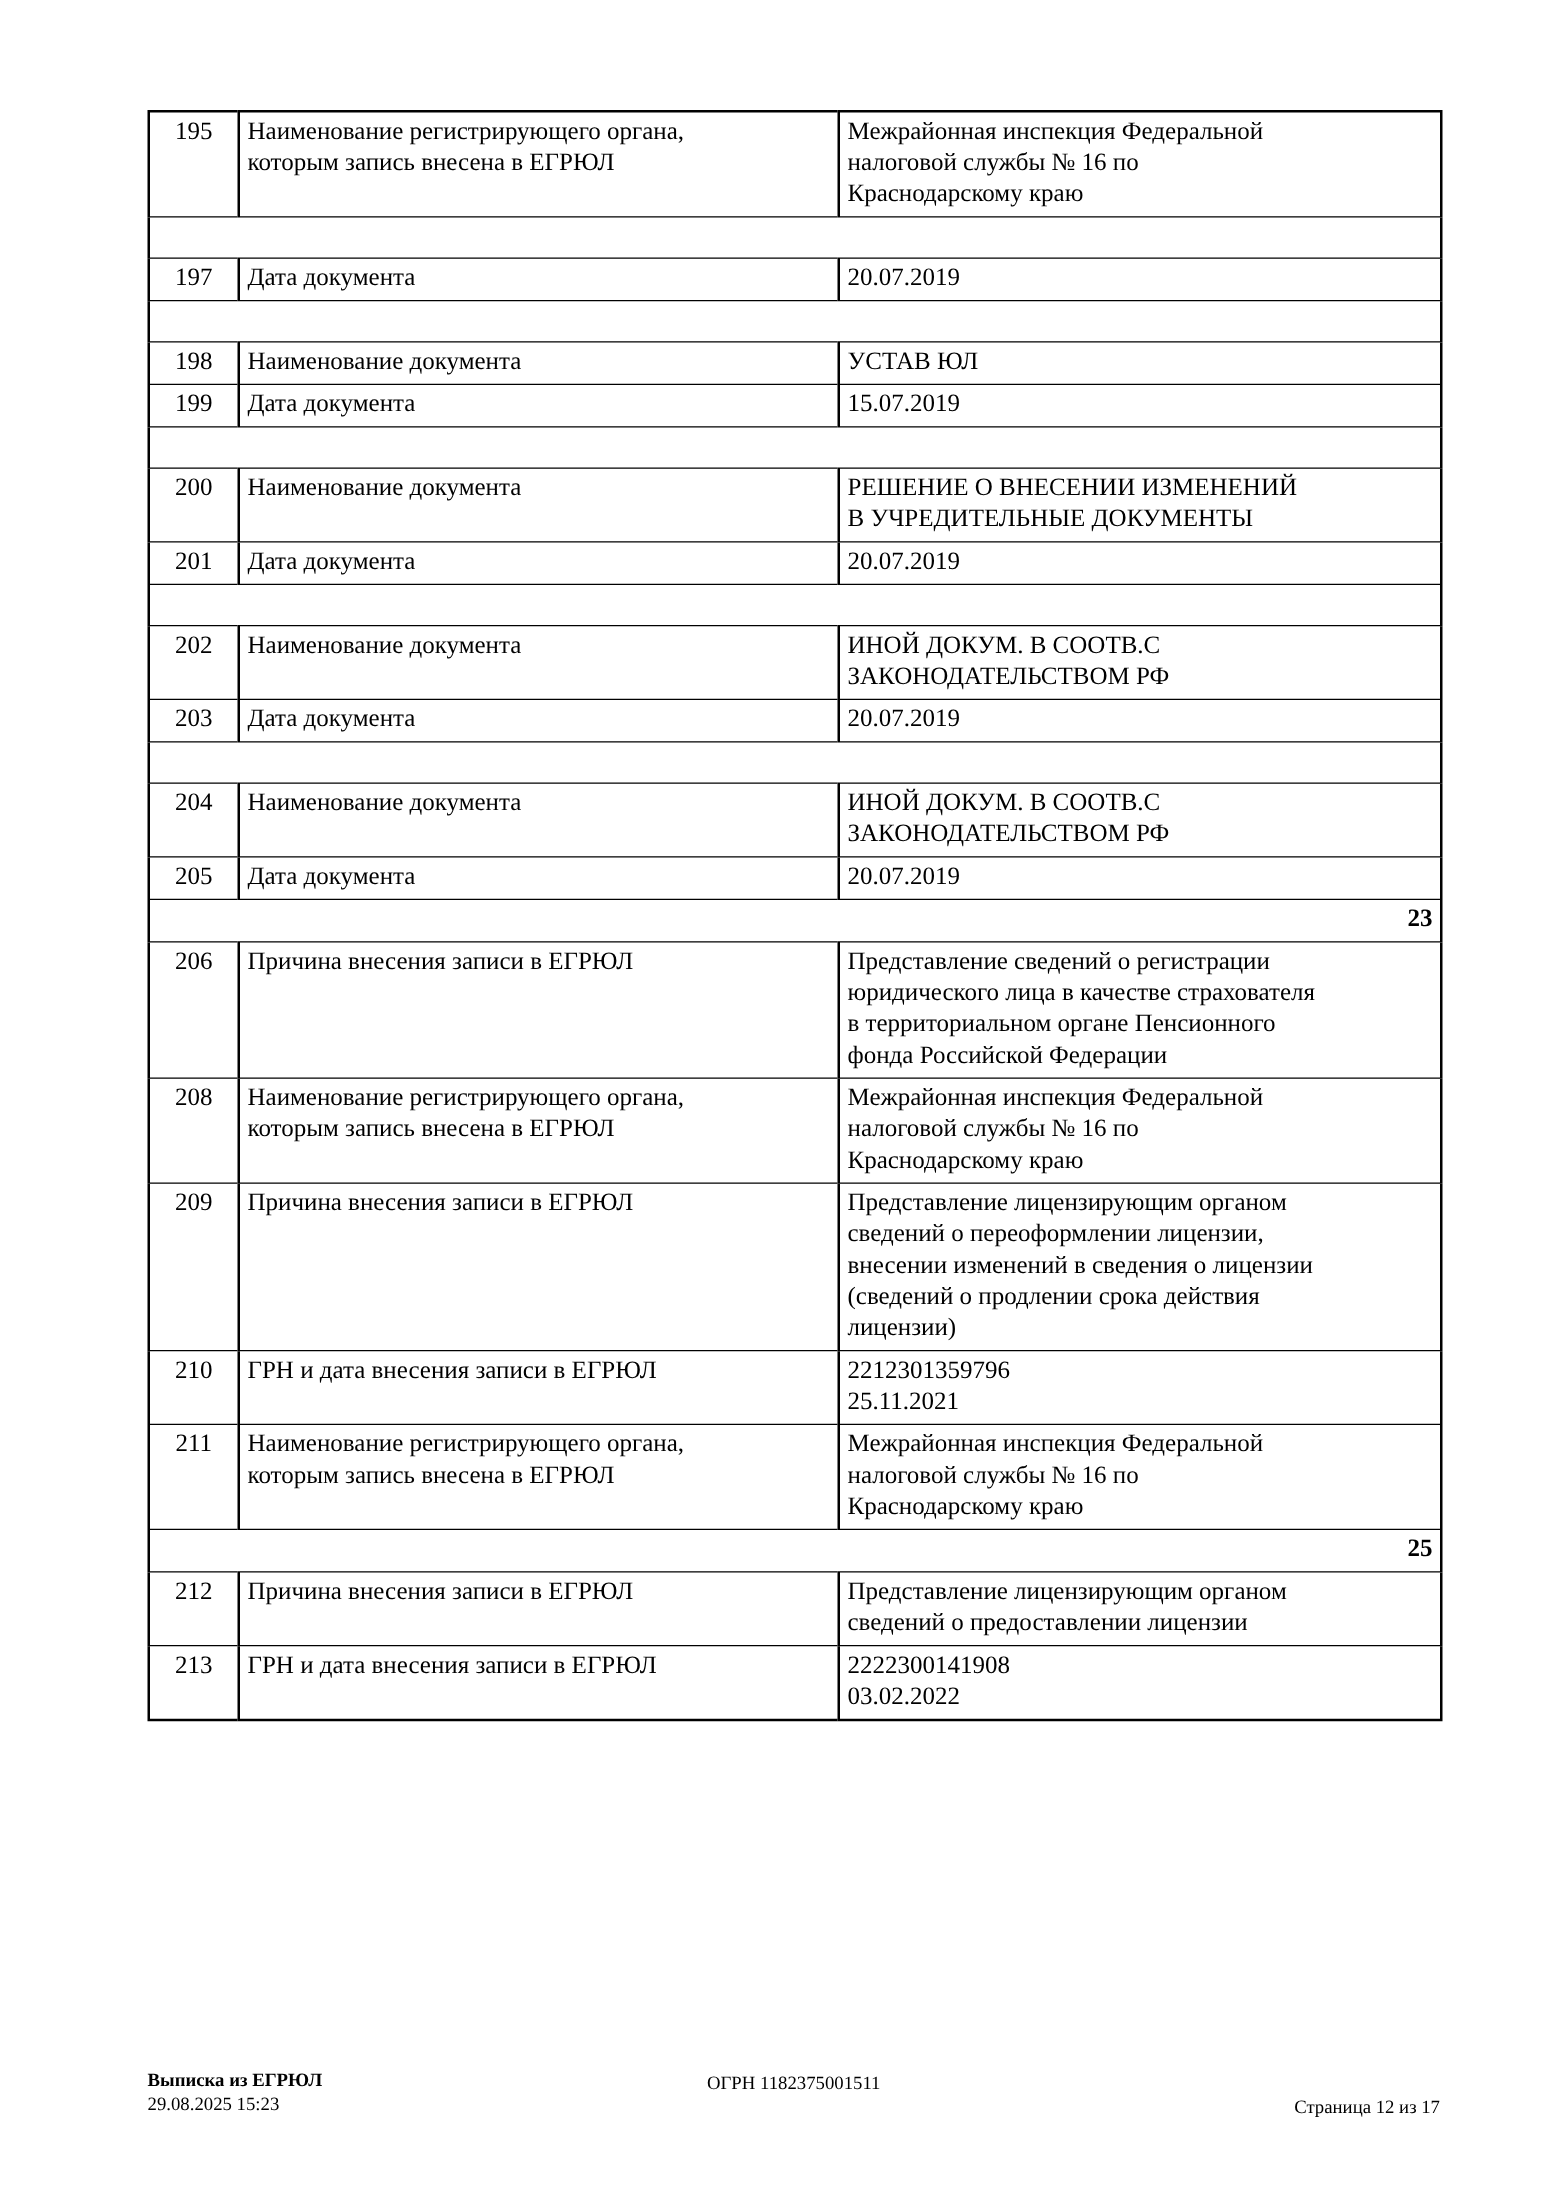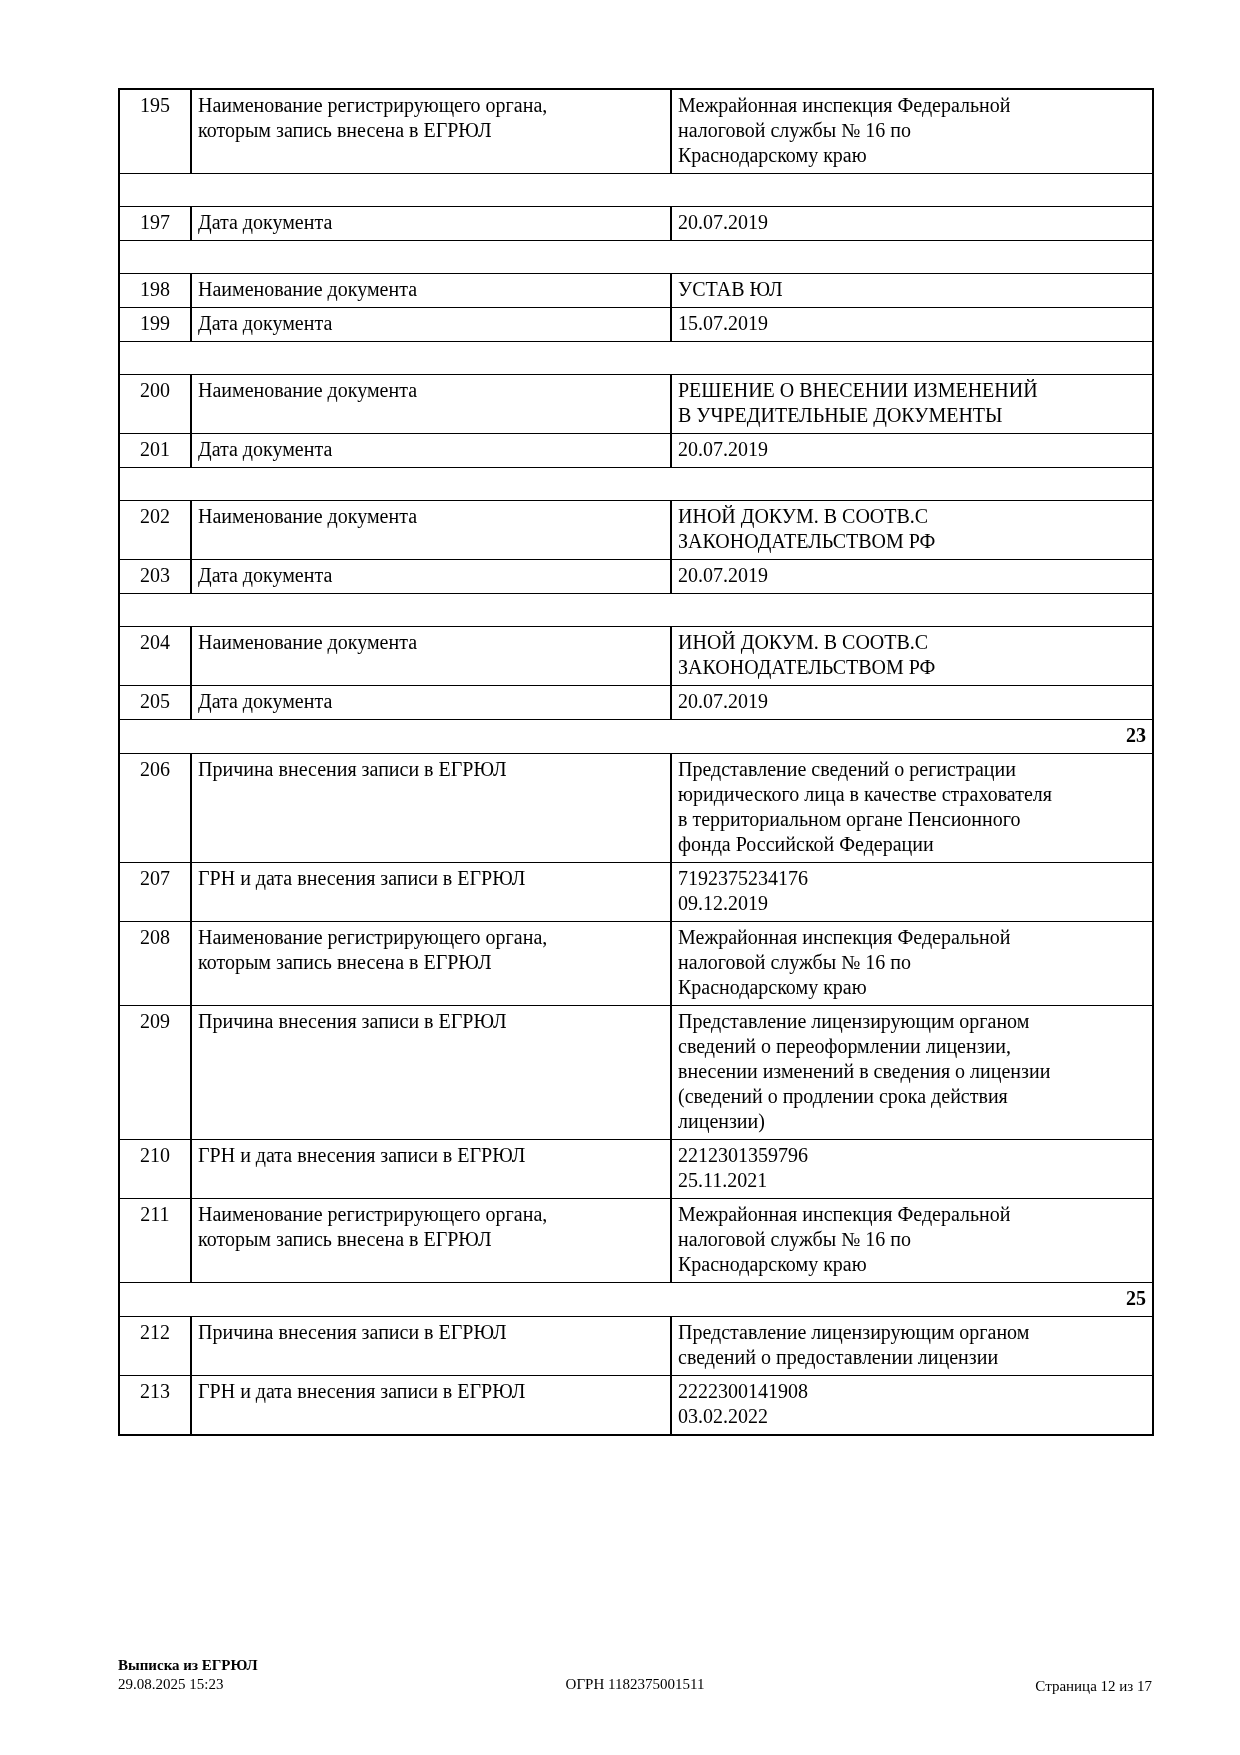--- a/index.html
+++ b/index.html
@@ -51,21 +51,21 @@
   .page-footer {
     position: absolute;
     left: 118px; top: 1656px;
     width: 1034px;
     font-size: 15px;
     line-height: 19px;
   }
   .footer-title { font-weight: bold; }
   .footer-center {
     position: absolute;
-    left: 0; right: 0; top: 19px;
+    left: 0; right: 0; top: 2px;
     text-align: center;
   }
   .footer-right {
     position: absolute;
     right: 0; top: 21px;
     text-align: right;
   }
 </style>
 </head>
 <body>
@@ -155,26 +155,20 @@
         </tr>
         <tr class="row-data">
           <td class="cell-num">206</td>
           <td class="cell-label">Причина внесения записи в ЕГРЮЛ</td>
           <td class="cell-value">Представление сведений о регистрации
 юридического лица в качестве страхователя
 в территориальном органе Пенсионного
 фонда Российской Федерации</td>
         </tr>
         <tr class="row-data">
-          <td class="cell-num">207</td>
-          <td class="cell-label">ГРН и дата внесения записи в ЕГРЮЛ</td>
-          <td class="cell-value">7192375234176
-09.12.2019</td>
-        </tr>
-        <tr class="row-data">
           <td class="cell-num">208</td>
           <td class="cell-label">Наименование регистрирующего органа,
 которым запись внесена в ЕГРЮЛ</td>
           <td class="cell-value">Межрайонная инспекция Федеральной
 налоговой службы № 16 по
 Краснодарскому краю</td>
         </tr>
         <tr class="row-data">
           <td class="cell-num">209</td>
           <td class="cell-label">Причина внесения записи в ЕГРЮЛ</td>

